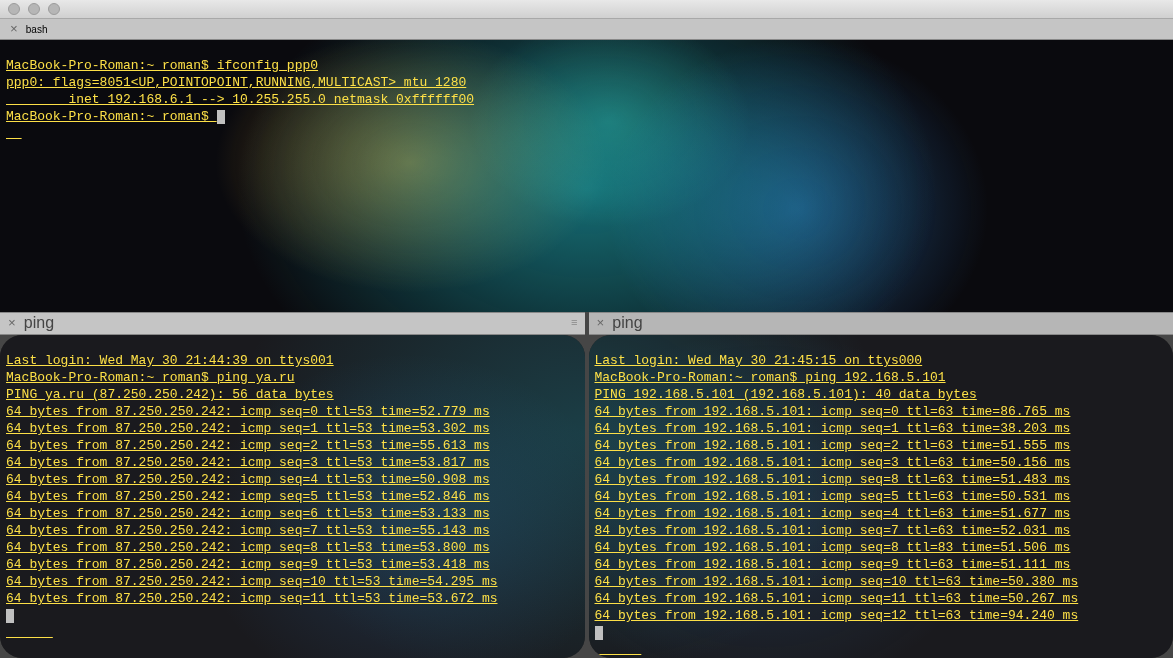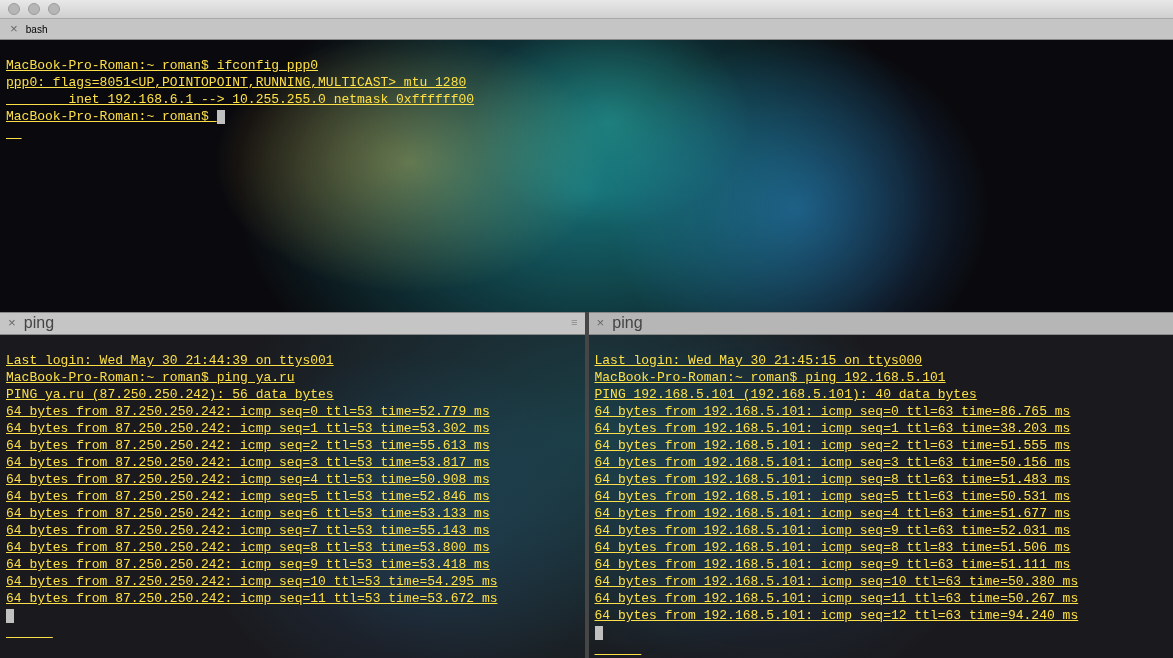--- a/index.html
+++ b/index.html
@@ -127,20 +127,21 @@
 .pane-tab .label {
   font-family: -apple-system, "Helvetica Neue", sans-serif;
   font-size: 16px;
   color: #444;
 }
 .pane-body {
   flex: 1;
   background: #2a2a2a;
   position: relative;
   overflow: hidden;
+  border-radius: 22px;
 }
 .pane-body .bg2 {
   position: absolute;
   inset: 0;
   background:
     radial-gradient(ellipse 500px 380px at 100% 30%, rgba(30,170,190,0.25), transparent 70%),
     radial-gradient(ellipse 300px 250px at 70% 60%, rgba(50,120,190,0.25), transparent 70%),
     #1a1a1e;
 }
 .pane-body .bg3 {
@@ -231,21 +232,21 @@
 <span>Last login: Wed May 30 21:45:15 on ttys000</span>
 <span>MacBook-Pro-Roman:~ roman$ ping 192.168.5.101</span>
 <span>PING 192.168.5.101 (192.168.5.101): 40 data bytes</span>
 <span>64 bytes from 192.168.5.101: icmp_seq=0 ttl=63 time=86.765 ms</span>
 <span>64 bytes from 192.168.5.101: icmp_seq=1 ttl=63 time=38.203 ms</span>
 <span>64 bytes from 192.168.5.101: icmp_seq=2 ttl=63 time=51.555 ms</span>
 <span>64 bytes from 192.168.5.101: icmp_seq=3 ttl=63 time=50.156 ms</span>
 <span>64 bytes from 192.168.5.101: icmp_seq=8 ttl=63 time=51.483 ms</span>
 <span>64 bytes from 192.168.5.101: icmp_seq=5 ttl=63 time=50.531 ms</span>
 <span>64 bytes from 192.168.5.101: icmp_seq=4 ttl=63 time=51.677 ms</span>
-<span>64 bytes from 192.168.5.101: icmp_seq=9 ttl=63 time=52.031 ms</span>
+<span>84 bytes from 192.168.5.101: icmp_seq=7 ttl=63 time=52.031 ms</span>
 <span>64 bytes from 192.168.5.101: icmp_seq=8 ttl=83 time=51.506 ms</span>
 <span>64 bytes from 192.168.5.101: icmp_seq=9 ttl=63 time=51.111 ms</span>
 <span>64 bytes from 192.168.5.101: icmp_seq=10 ttl=63 time=50.380 ms</span>
 <span>64 bytes from 192.168.5.101: icmp_seq=11 ttl=63 time=50.267 ms</span>
 <span>64 bytes from 192.168.5.101: icmp_seq=12 ttl=63 time=94.240 ms</span>
 <span class="cursor"></span>
       </div>
     </div>
   </div>
 

